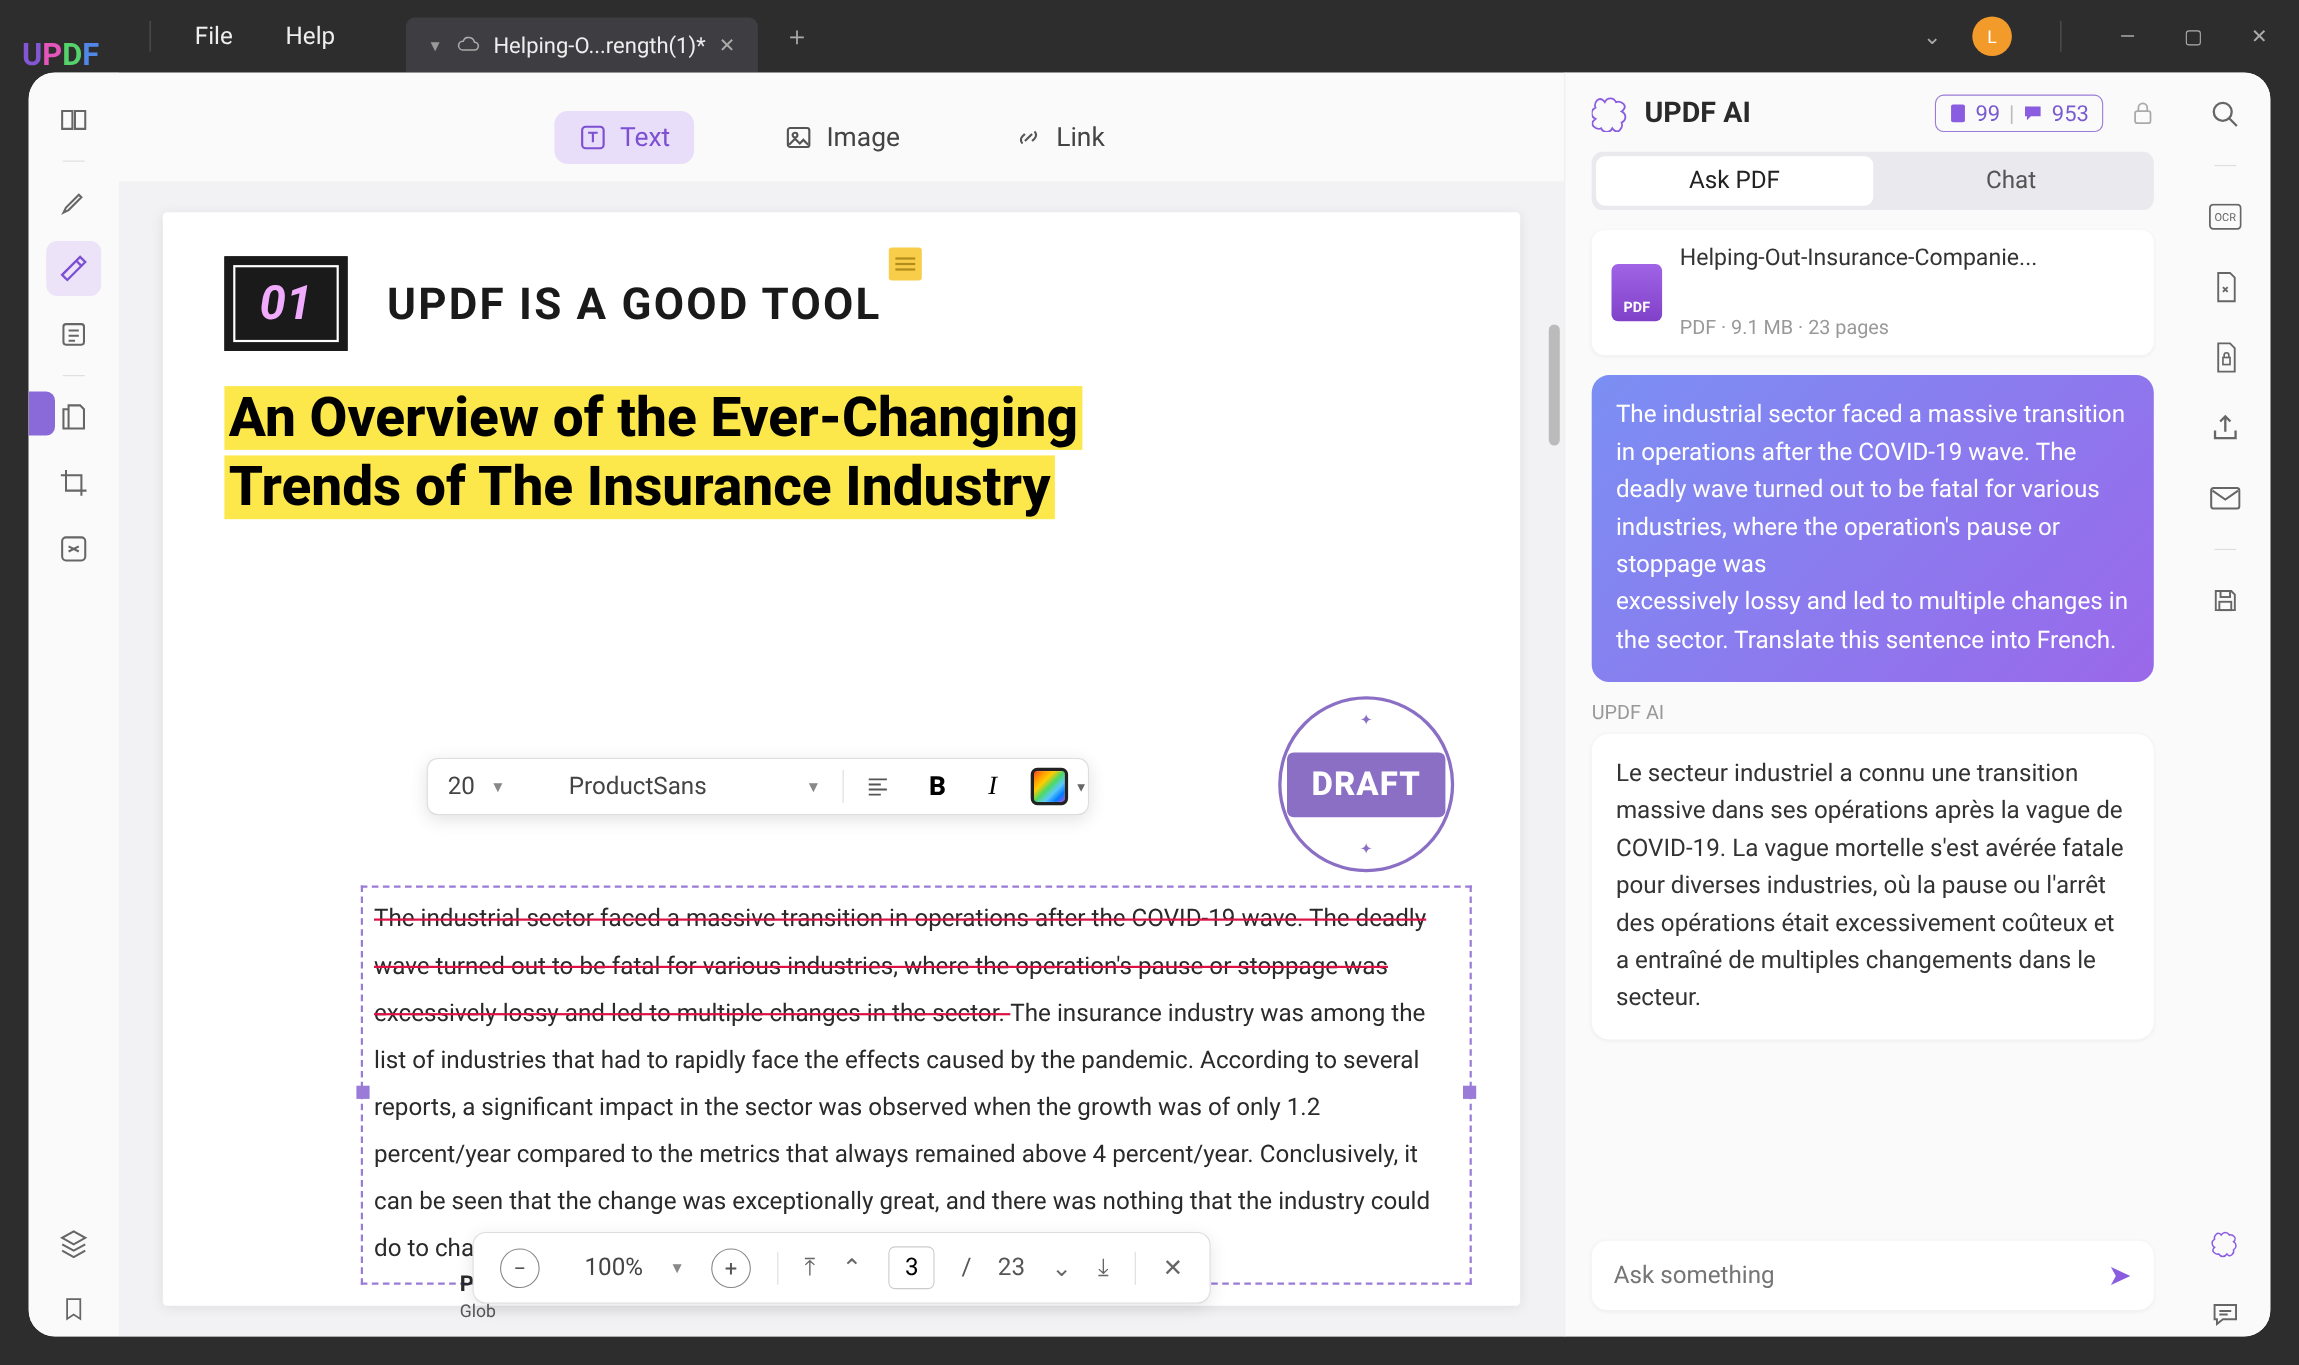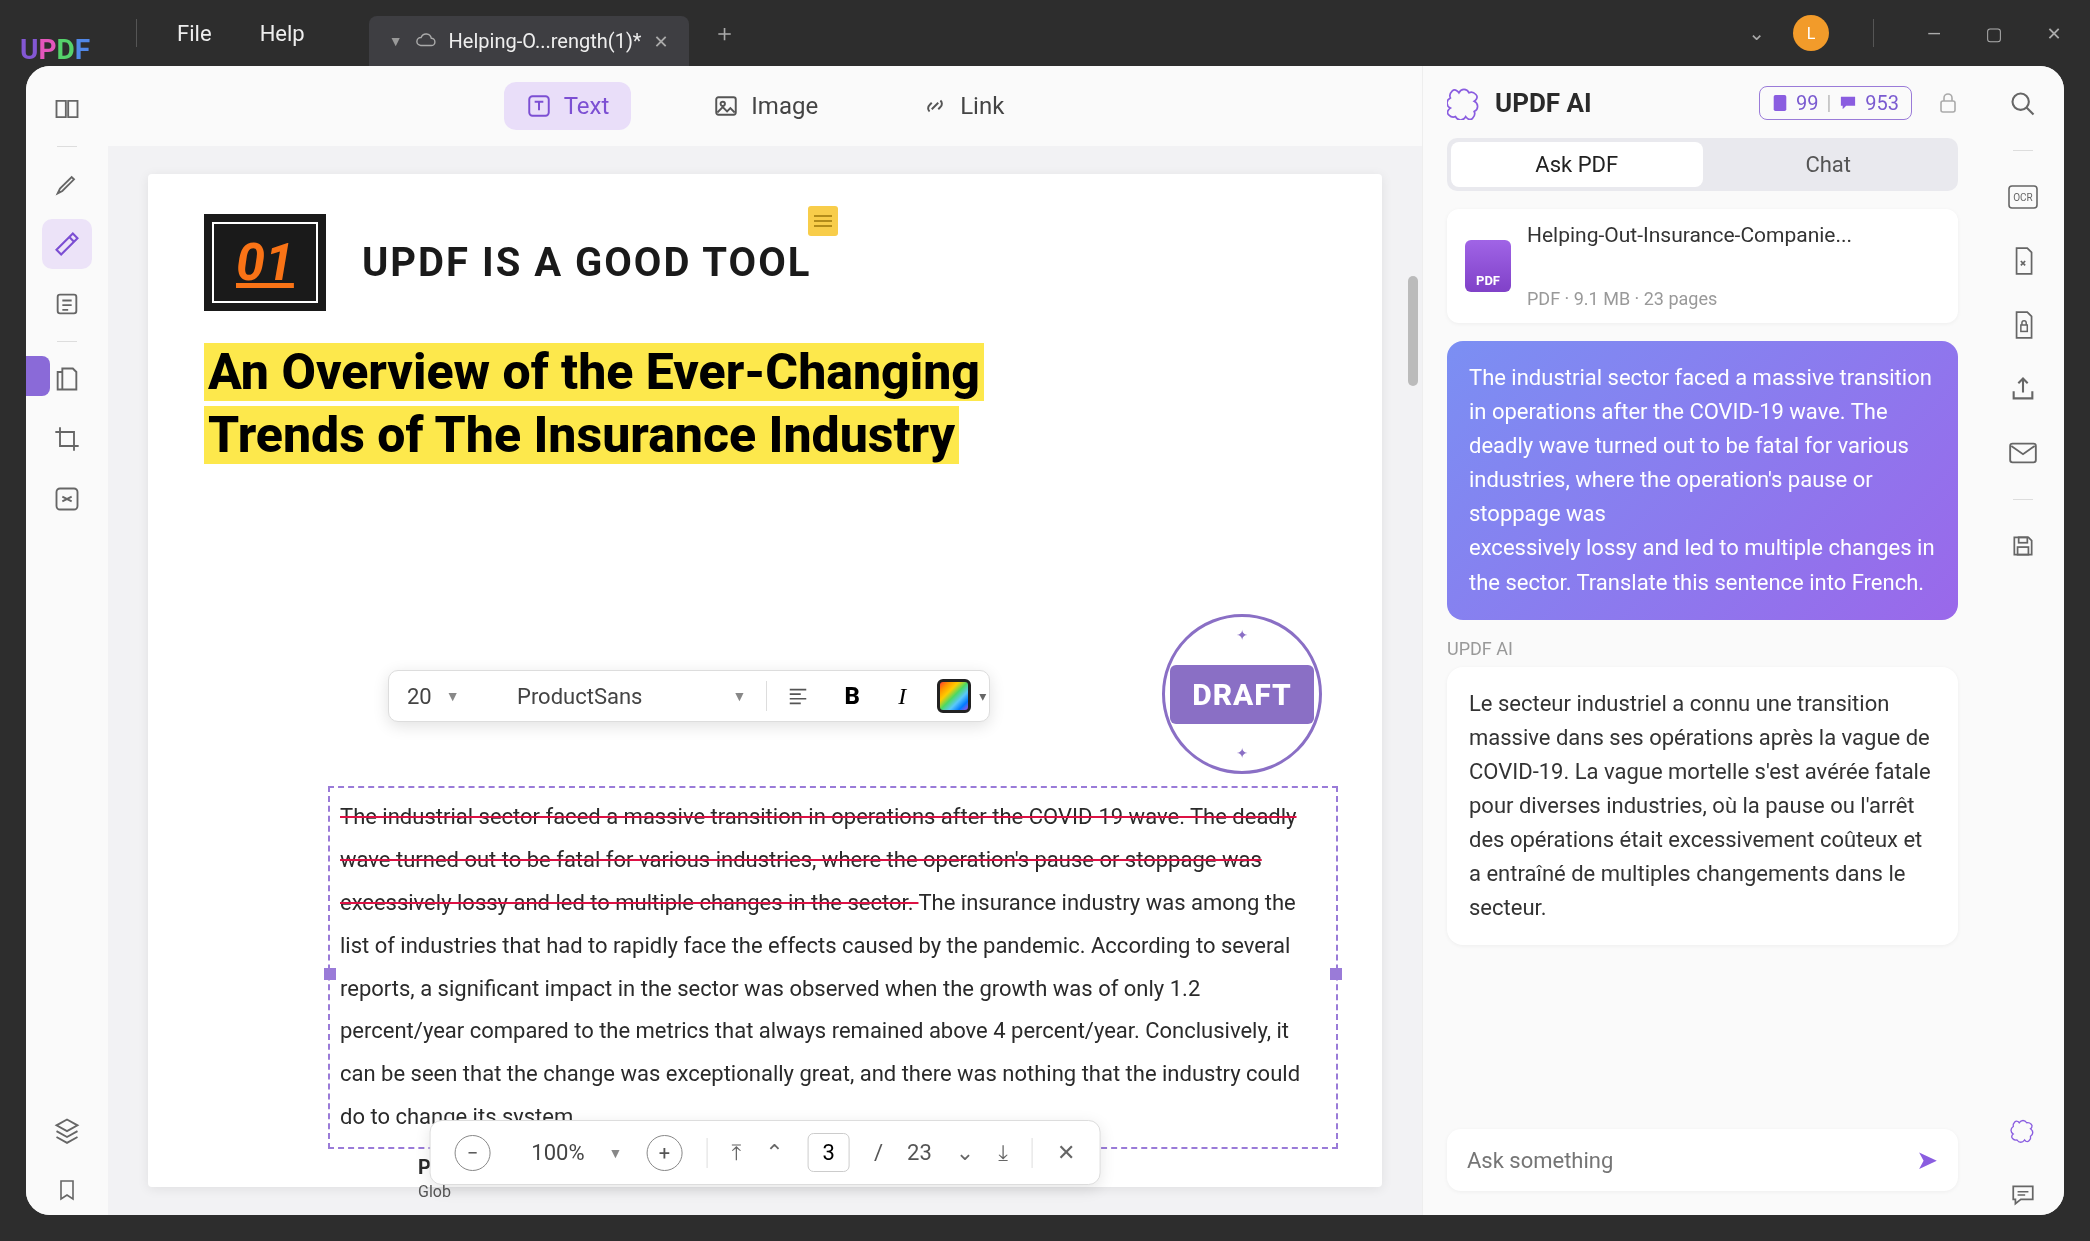--- a/index.html
+++ b/index.html
@@ -27,31 +27,31 @@
 .app-body { flex: 1; background: #2d2d2d; padding: 0 26px 26px 26px; display: flex; gap: 0; }
 .main-panel { flex: 1; background: #fafafa; border-radius: 24px; display: flex; overflow: hidden; position: relative; }
 
 .left-rail { width: 82px; background: #fafafa; display: flex; flex-direction: column; align-items: center; padding-top: 18px; gap: 10px; }
 .rail-btn { width: 50px; height: 50px; border-radius: 10px; display: flex; align-items: center; justify-content: center; cursor: pointer; }
 .rail-btn.active { background: #ece3f8; }
 .rail-sep { width: 20px; height: 1px; background: #ddd; margin: 2px 0; }
 .rail-spacer { flex: 1; }
 .rail-side-tab { position: absolute; left: 0; top: 290px; width: 24px; height: 40px; background: #8a6ad8; border-radius: 0 8px 8px 0; }
 
-.center { flex: 1; display: flex; flex-direction: column; }
+.center { flex: 1; display: flex; flex-direction: column; margin-top: 19px; }
 .top-tools { height: 80px; display: flex; align-items: center; justify-content: center; gap: 60px; }
 .tool-btn { display: flex; align-items: center; gap: 12px; padding: 10px 22px; border-radius: 12px; font-size: 24px; color: #444; cursor: pointer; }
 .tool-btn.active { background: #e9def9; color: #7c4fd3; }
 .tool-icon { width: 26px; height: 26px; }
 
 .doc-area { flex: 1; background: #f2f2f4; padding: 28px 40px; position: relative; overflow: hidden; }
 .page { background: #fff; width: 100%; height: 100%; padding: 40px 56px; position: relative; box-shadow: 0 2px 12px rgba(0,0,0,0.08); border-radius: 4px; }
 .sect-hdr { display: flex; align-items: center; gap: 36px; margin-bottom: 30px; }
 .sect-num-box { background: #1a1a1a; padding: 12px 26px; border: 6px solid #1a1a1a; outline: 2px solid #fff; outline-offset: -10px; }
-.sect-num { color: #f97316; font-size: 52px; font-style: italic; font-weight: 700; text-decoration: underline; }
+.sect-num { color: #f0abfc; font-size: 43px; font-style: italic; font-weight: 700; }
 .sect-title { font-size: 40px; font-weight: 700; letter-spacing: 2px; color: #1a1a1a; }
 .note-icon { position: absolute; top: 32px; left: 660px; width: 30px; height: 30px; background: #f8cd4a; border-radius: 3px; display: flex; align-items: center; justify-content: center; }
 .note-icon::after { content: ""; display: block; width: 18px; height: 2px; background: #b38c1a; box-shadow: 0 5px 0 #b38c1a, 0 -5px 0 #b38c1a; }
 
 .headline { font-size: 50px; font-weight: 800; line-height: 1.25; margin-bottom: 30px; display: inline; }
 .hl-line { background: #fde84c; padding: 0 4px; box-decoration-break: clone; -webkit-box-decoration-break: clone; }
 
 .draft-stamp { position: absolute; top: 440px; right: 60px; width: 160px; height: 160px; border: 3px solid #8a6fc5; border-radius: 50%; display: flex; align-items: center; justify-content: center; }
 .draft-inner { background: #8a6fc5; color: #fff; padding: 12px 22px; font-size: 30px; font-weight: 800; border-radius: 6px; letter-spacing: 1px; }
 .draft-stamp::before, .draft-stamp::after { content: "✦"; position: absolute; color: #8a6fc5; font-size: 14px; }

